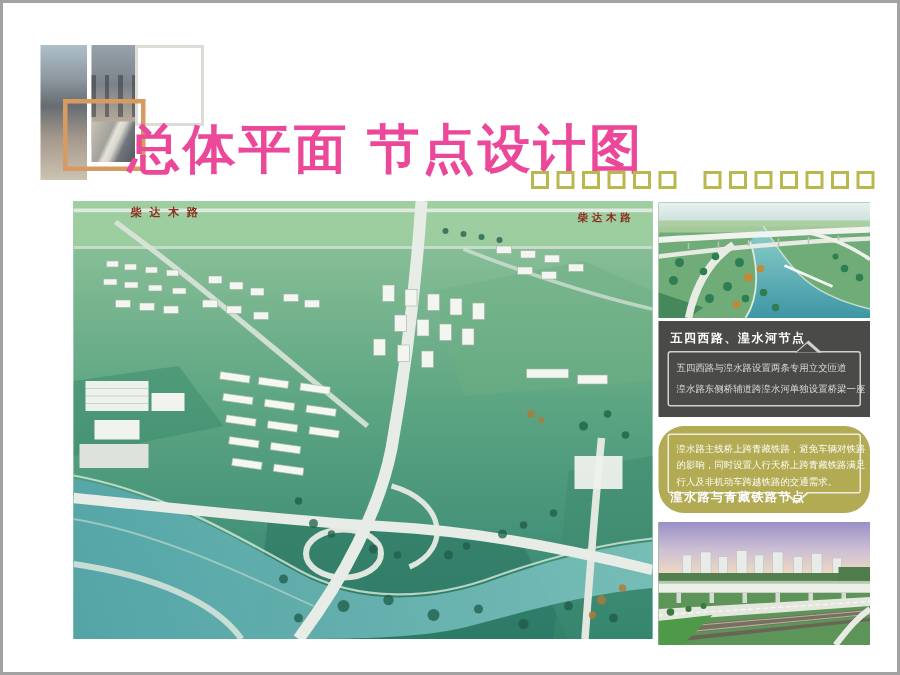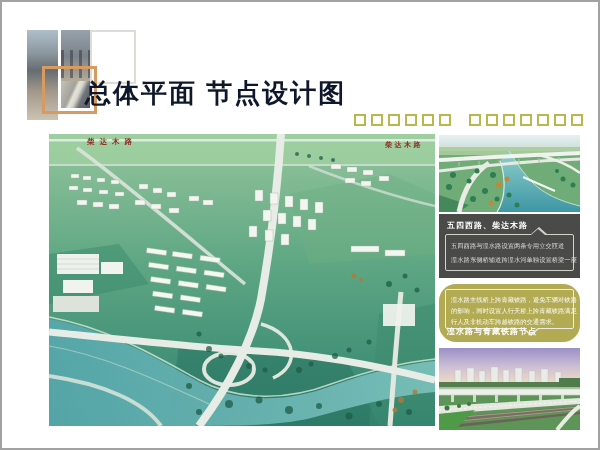--- a/index.html
+++ b/index.html
@@ -17,21 +17,21 @@
   #logo-photo2-piers{left:59px;top:48px;width:29px;height:28px;
     background:repeating-linear-gradient(90deg,rgba(55,58,66,.55) 0 3px,rgba(0,0,0,0) 3px 9px);}
   #logo-square-outline{left:88px;top:28px;width:42px;height:50px;background:#fff;
     border:2px solid #dddcd6;}
   #logo-photo3{left:59px;top:79px;width:29px;height:27px;
     background:linear-gradient(115deg,#c8c2b4 0%,#a2a29c 38%,#e6e4da 47%,#d8d6cc 56%,#70757a 70%,#54585e 100%);}
   #logo-orange-square{left:40px;top:64px;width:49px;height:42px;background:transparent;
     border:3px solid #d79b62;}
 
   
-  #page-title{left:83px;top:74px;font-size:26px;font-weight:bold;color:#0f172a;
+  #page-title{left:83px;top:74px;font-size:35px;font-weight:bold;color:#ec4899;
     letter-spacing:2px;white-space:nowrap;}
   #page-subtitle{left:84px;top:103px;font-size:13.5px;font-weight:bold;color:#7d8f6e;
     font-family:"Liberation Serif","DejaVu Serif",serif;letter-spacing:0.5px;white-space:nowrap;}
 
   
   .sqrow{top:112px;height:13px;display:flex;gap:5px;}
   #sqrow1{left:352px;}
   #sqrow2{left:467px;}
   .dsq{width:12px;height:12px;box-sizing:border-box;border:2px solid #b9b74e;background:#fff;}
 
@@ -293,21 +293,21 @@
       </g>
       <g fill="#c08a3a">
         <circle cx="60" cy="50" r="3"></circle>
           <circle cx="68" cy="44" r="2.5"></circle>
           <circle cx="52" cy="68" r="2.5"></circle>
       </g>
     </svg>
   </div>
 
   <div class="abs side" id="panel1">
-    <div class="panel-title">五四西路、柴达木路</div>
+    <div class="panel-title">五四西路、湟水河节点</div>
     <div class="callout" id="callout1">
       <div class="cbody">
         <div class="cline">五四西路与湟水路设置两条专用立交匝道</div>
         <div class="cline">湟水路东侧桥辅道跨湟水河单独设置桥梁一座</div>
       </div>
     </div>
   </div>
 
   <div class="abs side" id="panel2">
     <div class="callout" id="callout2">

